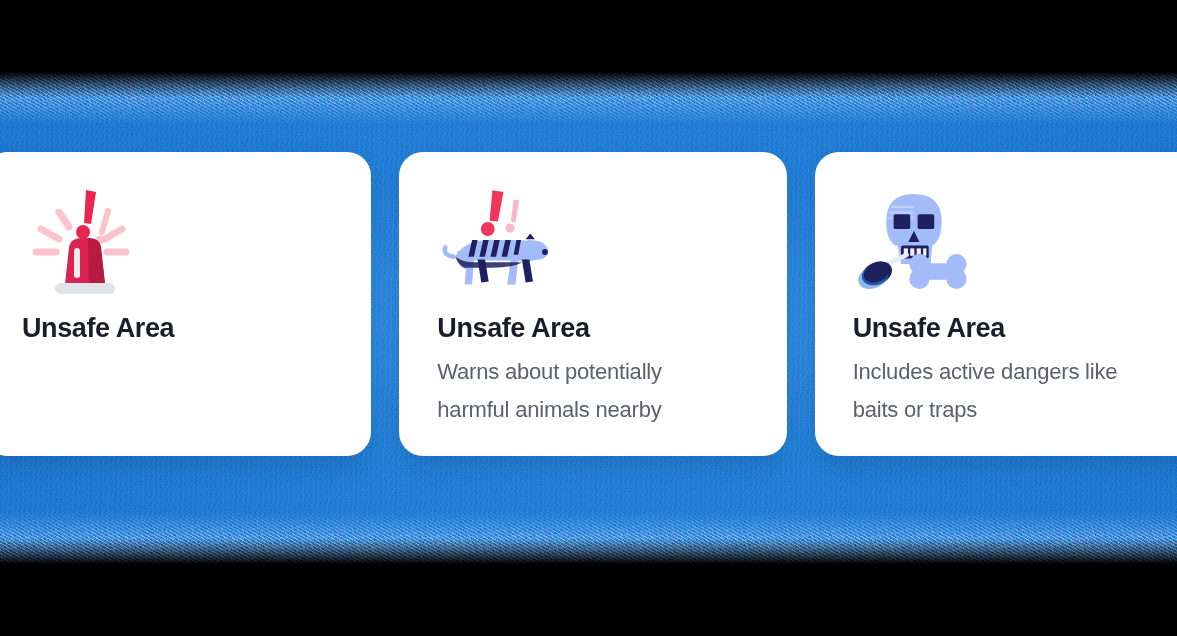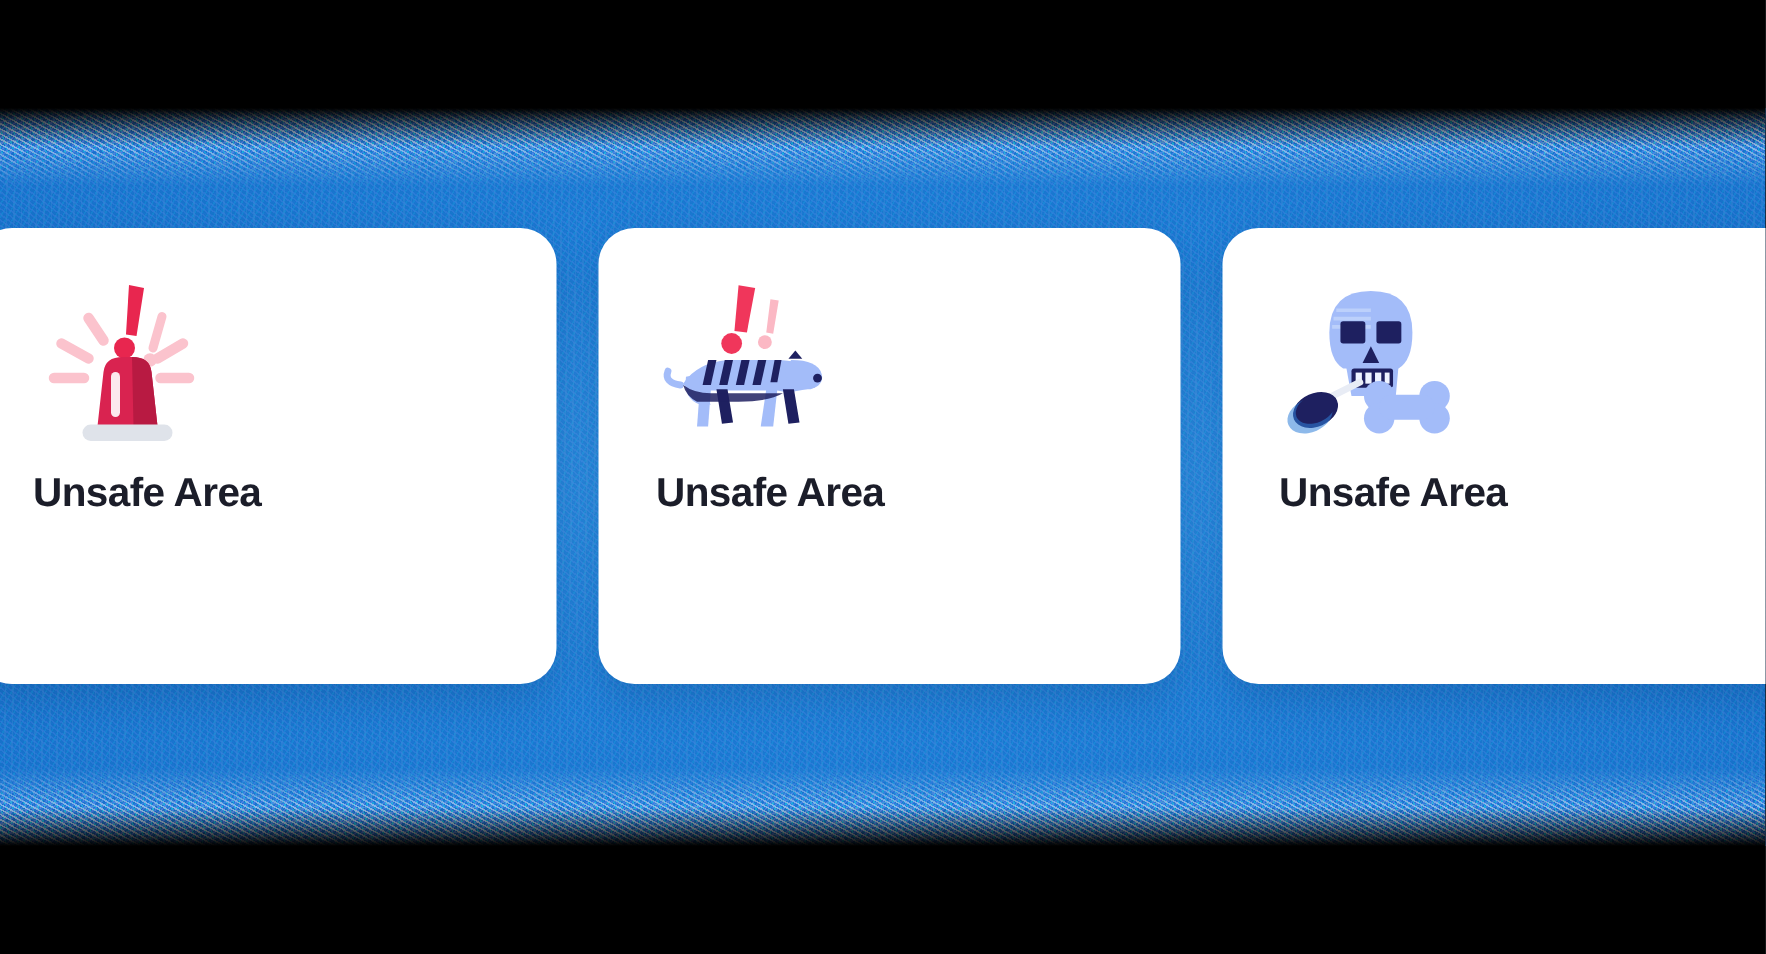--- a/index.html
+++ b/index.html
@@ -201,20 +201,21 @@
             <path d="M38 58 L44 58 L40 76 L34 76 Z"></path>
             <path d="M50 58 L56 58 L52 76 L46 76 Z"></path>
             <path d="M62 58 L68 58 L64 76 L58 76 Z"></path>
             <path d="M74 58 L80 58 L76 76 L70 76 Z"></path>
             <path d="M86 58 L91 58 L88 74 L83 74 Z"></path>
           </g>
           <path d="M20 76 Q28 82 40 82 L92 82 Q82 88 60 88 L30 88 Q22 84 20 76 Z" fill="#1e2060" opacity=".85"></path>
         </svg>
       </div>
       <div class="card-title">Unsafe Area</div>
+      <div class="card-desc">Warns about potentially harmful animals nearby</div>
     </div>
 
     <div class="card">
       <div class="card-icon">
         <svg viewBox="0 0 130 118" xmlns="http://www.w3.org/2000/svg">
 
           <path d="M36 38 Q36 8 66 8 Q96 8 96 38 Q96 58 86 64 L46 64 Q36 58 36 38 Z" fill="#a3bcf9"></path>
 
           <g stroke="#bcd0fb" stroke-width="2.6">
             <line x1="41" y1="22" x2="66" y2="22"></line>
@@ -245,16 +246,17 @@
           <g fill="#a3bcf9">
             <circle cx="72" cy="84" r="11"></circle>
             <circle cx="72" cy="100" r="11"></circle>
             <circle cx="112" cy="84" r="11"></circle>
             <circle cx="112" cy="100" r="11"></circle>
             <rect x="72" y="83" width="40" height="18" rx="9"></rect>
           </g>
         </svg>
       </div>
       <div class="card-title">Unsafe Area</div>
+      <div class="card-desc">Includes active dangers like baits or traps</div>
     </div>
 
   </div>
 </div>
 
 </body></html>

